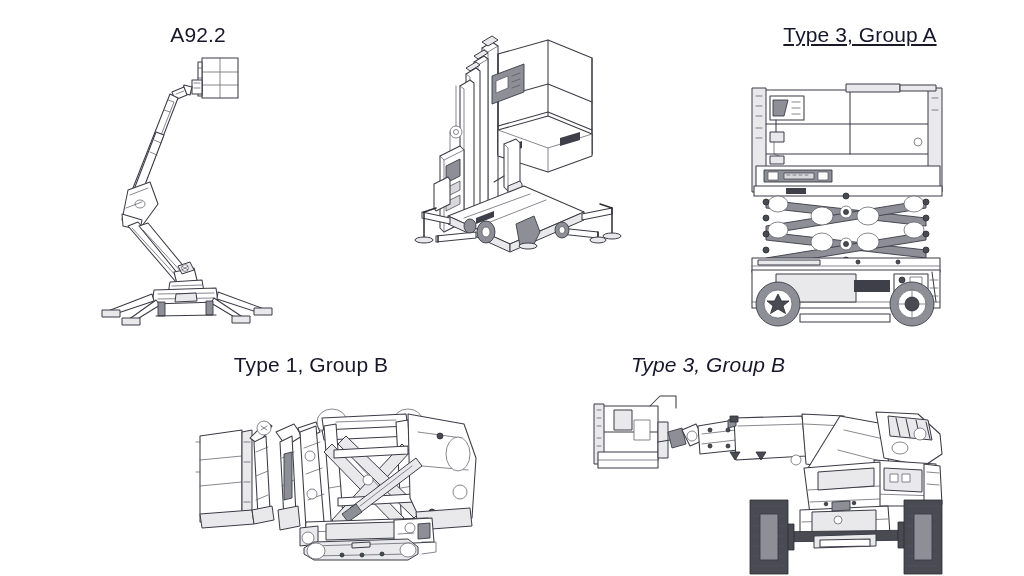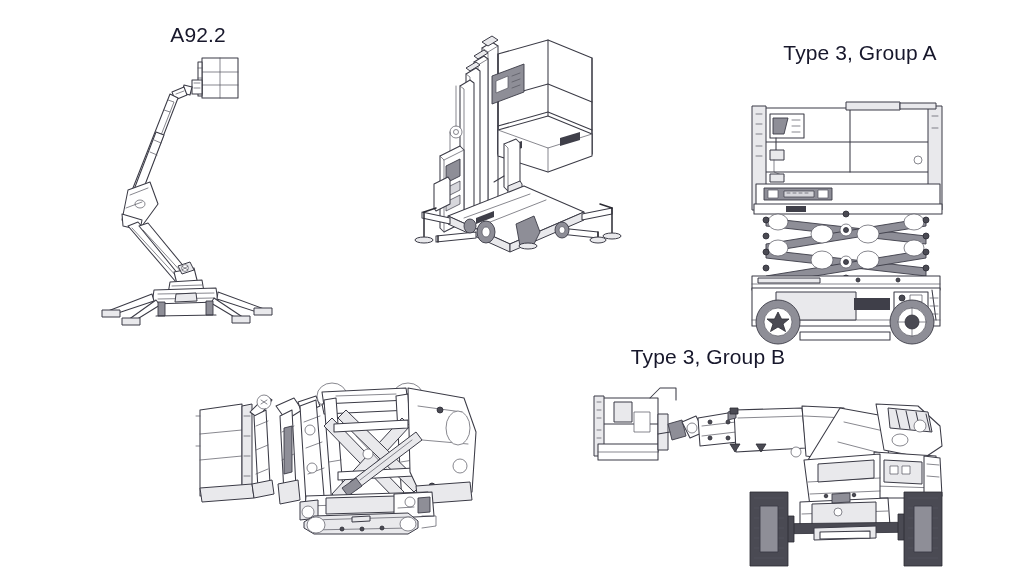--- a/index.html
+++ b/index.html
@@ -228,21 +228,21 @@
           <ellipse class="fl-d" cx="66" cy="206" rx="9" ry="11"></ellipse>
           <ellipse class="fl-w" cx="66" cy="206" rx="4" ry="5"></ellipse>
           <ellipse class="fl-d" cx="50" cy="200" rx="6" ry="7"></ellipse>
           <ellipse class="fl-d" cx="142" cy="204" rx="7" ry="8"></ellipse>
           <ellipse class="fl-w" cx="142" cy="204" rx="3" ry="3.5"></ellipse>
         </g>
       </svg>
     </div>
   </div>
 
-  <div class="cell" style="left:750px; top:40px; width:220px;">
+  <div class="cell" style="left:750px; top:22px; width:220px;text-decoration:underline;">
     <div class="caption">Type 3, Group A</div>
     <div class="art-wrap" style="margin-top:28px;">
       <svg width="196" height="208" viewBox="0 0 196 208" role="img" aria-label="slab scissor lift">
 
         <g>
           <path class="ln" d="M8 14 L186 14 L186 112 L8 112 Z"></path>
           <path class="ln" d="M8 48 L186 48 M8 78 L186 78"></path>
           <path class="ln" d="M100 14 L100 78"></path>
           <path class="fl-g" d="M2 12 L16 12 L16 116 L2 116 Z"></path>
           <path class="ln-t" d="M6 20 L12 20 M6 30 L12 30 M6 40 L12 40 M6 52 L12 52 M6 62 L12 62"></path>
@@ -332,20 +332,21 @@
           <circle class="fl-w" cx="162" cy="228" r="14"></circle>
           <circle class="fl-k" cx="162" cy="228" r="7"></circle>
           <path class="ln-t" d="M162 214 L162 221 M162 235 L162 242 M148 228 L155 228 M169 228 L176 228"></path>
           <path class="fl" d="M50 238 L140 238 L140 246 L50 246 Z"></path>
         </g>
       </svg>
     </div>
   </div>
 
   <div class="cell" style="left:196px; top:352px; width:230px;">
+    <div class="caption">Type 1, Group B</div>
     <div class="art-wrap" style="margin-top:24px;">
       <svg width="300" height="160" viewBox="0 0 300 160" role="img" aria-label="tracked articulating boom lift">
 
         <g>
           <path class="fl" d="M4 34 L46 28 L46 116 L4 120 Z"></path>
           <path class="ln-t" d="M4 58 L46 54 M4 84 L46 80"></path>
           <path class="fl-g" d="M46 30 L56 28 L56 116 L46 116 Z"></path>
           <path class="ln-t" d="M48 40 L54 40 M48 60 L54 60 M48 80 L54 80 M48 100 L54 100"></path>
           <path class="fl-g" d="M4 112 L56 108 L58 122 L6 126 Z"></path>
           <path class="ln-t" d="M0 40 L4 40 M0 70 L4 70"></path>
@@ -441,21 +442,21 @@
           <circle class="fl-k" cx="166" cy="153" r="2"></circle>
           <circle class="fl-k" cx="186" cy="152" r="2"></circle>
           <path class="fl-g" d="M156 141 L174 140 L174 145 L156 146 Z"></path>
         </g>
 
         <path class="ln-t" d="M226 140 L240 140 L240 150 L226 152"></path>
       </svg>
     </div>
   </div>
 
-  <div class="cell" style="left:588px; top:344px; width:240px;">
+  <div class="cell" style="left:588px; top:352px; width:240px;font-style:italic;">
     <div class="caption">Type 3, Group B</div>
     <div class="art-wrap" style="margin-top:16px;">
       <svg width="358" height="180" viewBox="0 0 358 180" role="img" aria-label="rough terrain telescopic boom lift">
 
         <g>
           <path class="ln" d="M10 12 L70 12 L70 66 L10 66 Z"></path>
           <path class="ln" d="M10 38 L70 38"></path>
           <path class="fl-g" d="M6 10 L16 10 L16 70 L6 70 Z"></path>
           <path class="ln-t" d="M9 16 L13 16 M9 24 L13 24 M9 32 L13 32 M9 44 L13 44 M9 52 L13 52"></path>
           <path class="fl" d="M10 58 L70 58 L70 74 L10 74 Z"></path>

